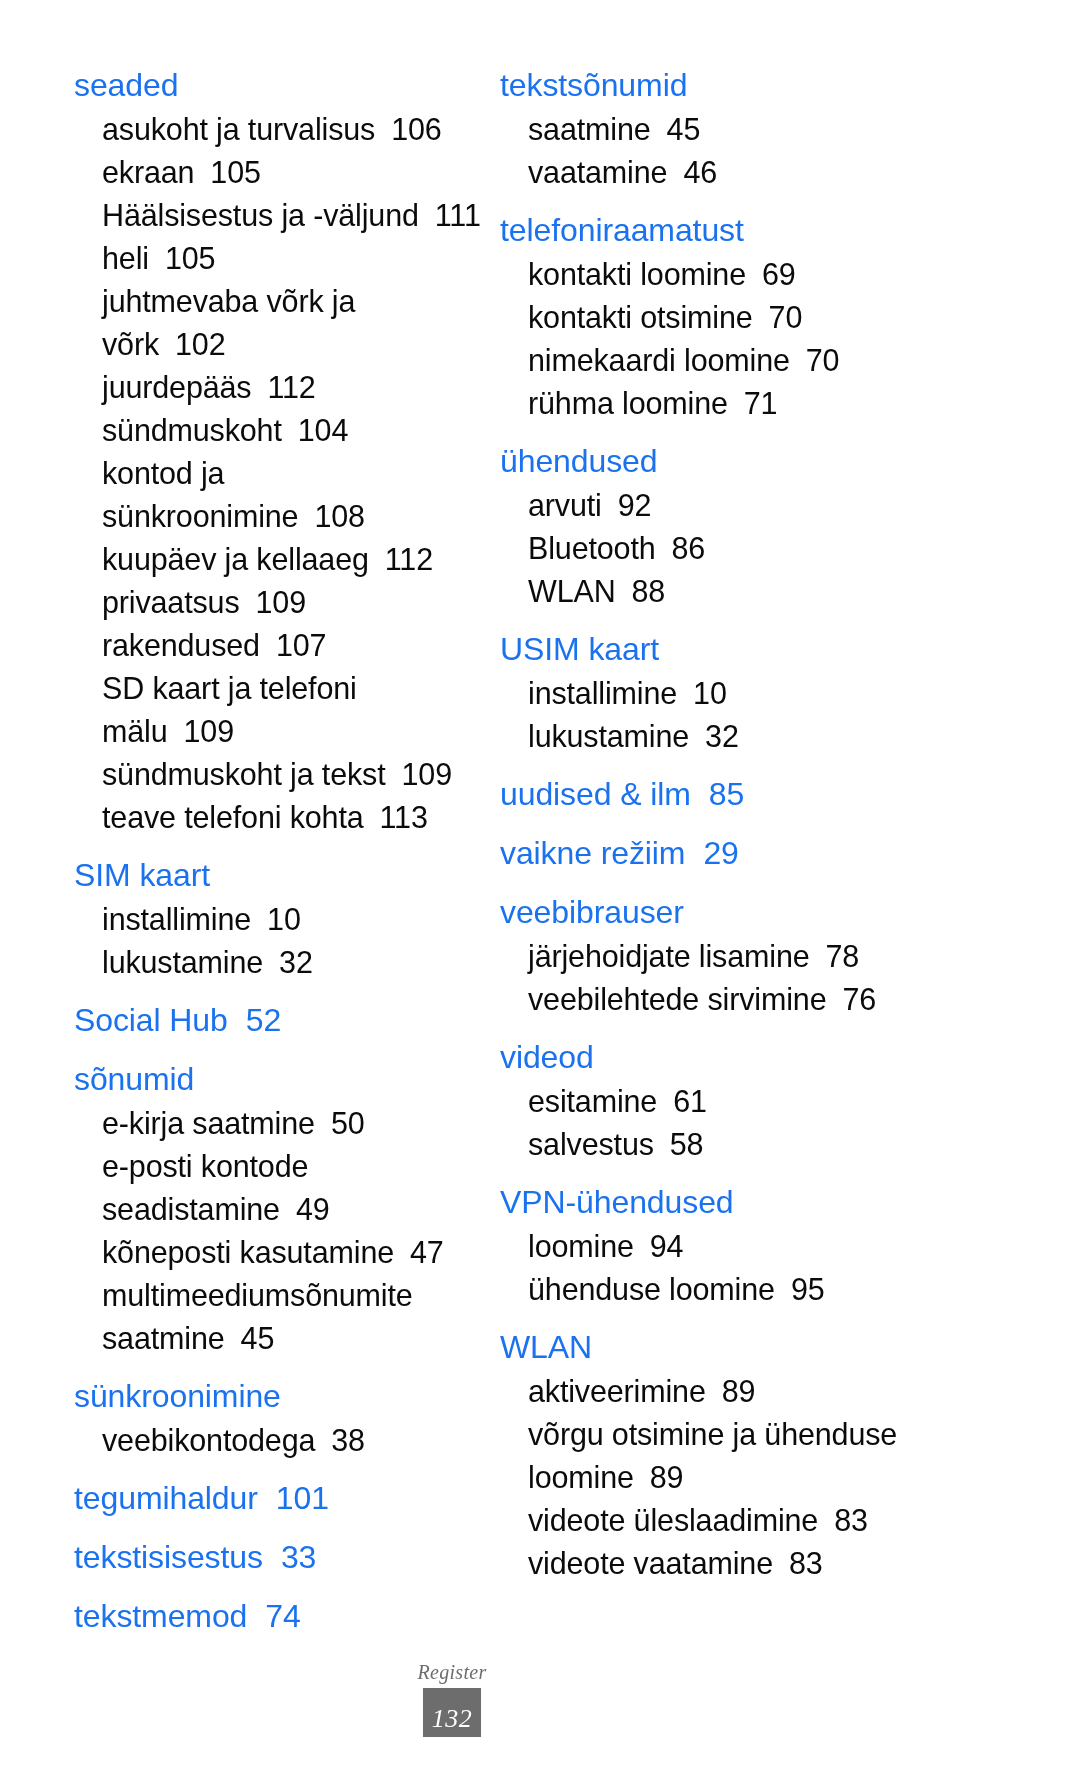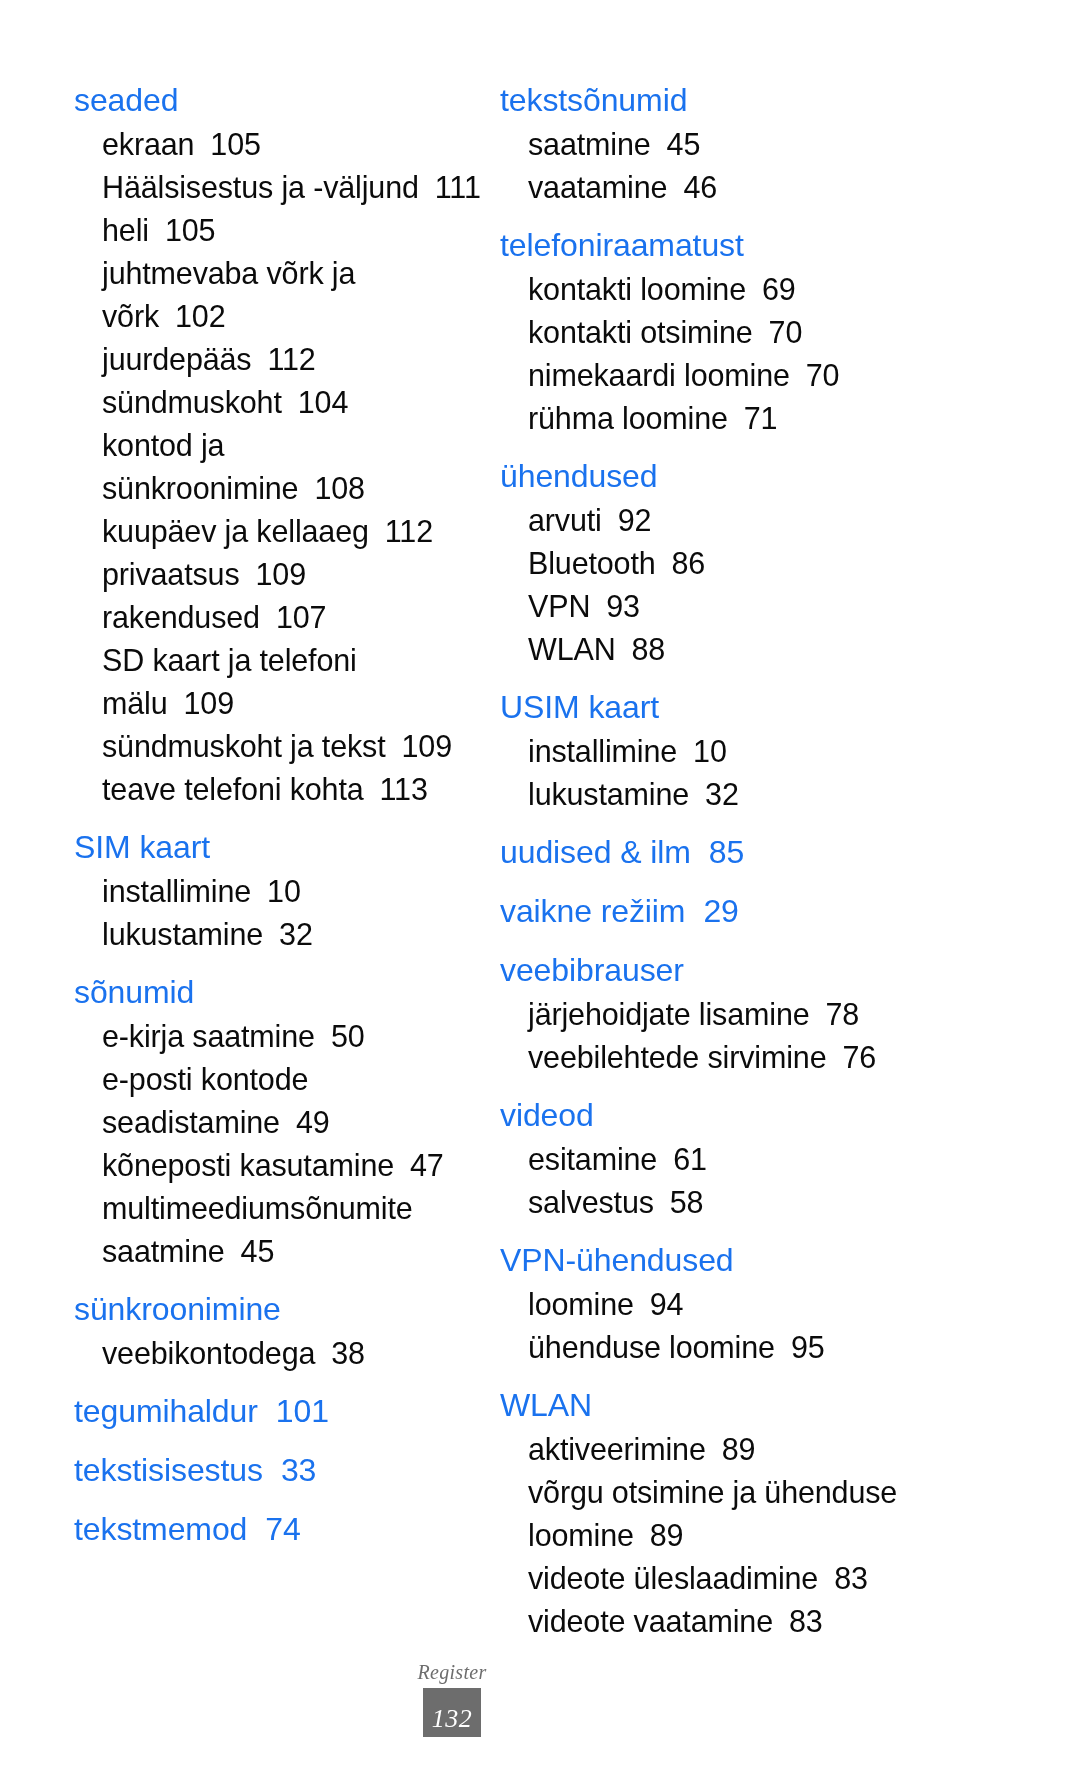--- a/index.html
+++ b/index.html
@@ -26,21 +26,20 @@
   }
 
   .columns {
     position: absolute;
     left: 0;
     top: 62px;
     width: 1050px;
     display: flex;
     flex-direction: row;
     align-items: flex-start;
-    margin-top: 15px;
   }
 
   .col {
     width: 460px;
     flex: 0 0 460px;
   }
   .col-left  { margin-left: 74px; }
   .col-right { margin-left: -34px; }
 
   
@@ -107,20 +106,21 @@
 </head>
 <body>
 
 <div class="page">
 
   <div class="columns">
 
     <div class="col col-left" id="col-left">
         <div class="group">
           <div class="heading"><span>seaded</span></div>
+          <div class="entry"><span>asukoht ja turvalisus</span><span class="pg">106</span></div>
           <div class="entry"><span>ekraan</span><span class="pg">105</span></div>
           <div class="entry"><span>Häälsisestus ja -väljund</span><span class="pg">111</span></div>
           <div class="entry"><span>heli</span><span class="pg">105</span></div>
           <div class="entry"><span>juhtmevaba võrk ja</span></div>
           <div class="entry"><span>võrk</span><span class="pg">102</span></div>
           <div class="entry"><span>juurdepääs</span><span class="pg">112</span></div>
           <div class="entry"><span>sündmuskoht</span><span class="pg">104</span></div>
           <div class="entry"><span>kontod ja</span></div>
           <div class="entry"><span>sünkroonimine</span><span class="pg">108</span></div>
           <div class="entry"><span>kuupäev ja kellaaeg</span><span class="pg">112</span></div>
@@ -130,20 +130,23 @@
           <div class="entry"><span>mälu</span><span class="pg">109</span></div>
           <div class="entry"><span>sündmuskoht ja tekst</span><span class="pg">109</span></div>
           <div class="entry"><span>teave telefoni kohta</span><span class="pg">113</span></div>
         </div>
         <div class="group">
           <div class="heading gap-before"><span>SIM kaart</span></div>
           <div class="entry"><span>installimine</span><span class="pg">10</span></div>
           <div class="entry"><span>lukustamine</span><span class="pg">32</span></div>
         </div>
         <div class="group">
+          <div class="heading gap-before"><span>Social Hub</span><span class="pg">52</span></div>
+        </div>
+        <div class="group">
           <div class="heading gap-before"><span>sõnumid</span></div>
           <div class="entry"><span>e-kirja saatmine</span><span class="pg">50</span></div>
           <div class="entry"><span>e-posti kontode</span></div>
           <div class="entry"><span>seadistamine</span><span class="pg">49</span></div>
           <div class="entry"><span>kõneposti kasutamine</span><span class="pg">47</span></div>
           <div class="entry"><span>multimeediumsõnumite</span></div>
           <div class="entry"><span>saatmine</span><span class="pg">45</span></div>
         </div>
         <div class="group">
           <div class="heading gap-before"><span>sünkroonimine</span></div>
@@ -170,21 +173,20 @@
           <div class="heading gap-before"><span>telefoniraamatust</span></div>
           <div class="entry"><span>kontakti loomine</span><span class="pg">69</span></div>
           <div class="entry"><span>kontakti otsimine</span><span class="pg">70</span></div>
           <div class="entry"><span>nimekaardi loomine</span><span class="pg">70</span></div>
           <div class="entry"><span>rühma loomine</span><span class="pg">71</span></div>
         </div>
         <div class="group">
           <div class="heading gap-before"><span>ühendused</span></div>
           <div class="entry"><span>arvuti</span><span class="pg">92</span></div>
           <div class="entry"><span>Bluetooth</span><span class="pg">86</span></div>
-          <div class="entry"><span>VPN</span><span class="pg">93</span></div>
           <div class="entry"><span>WLAN</span><span class="pg">88</span></div>
         </div>
         <div class="group">
           <div class="heading gap-before"><span>USIM kaart</span></div>
           <div class="entry"><span>installimine</span><span class="pg">10</span></div>
           <div class="entry"><span>lukustamine</span><span class="pg">32</span></div>
         </div>
         <div class="group">
           <div class="heading gap-before"><span>uudised &amp; ilm</span><span class="pg">85</span></div>
         </div>

